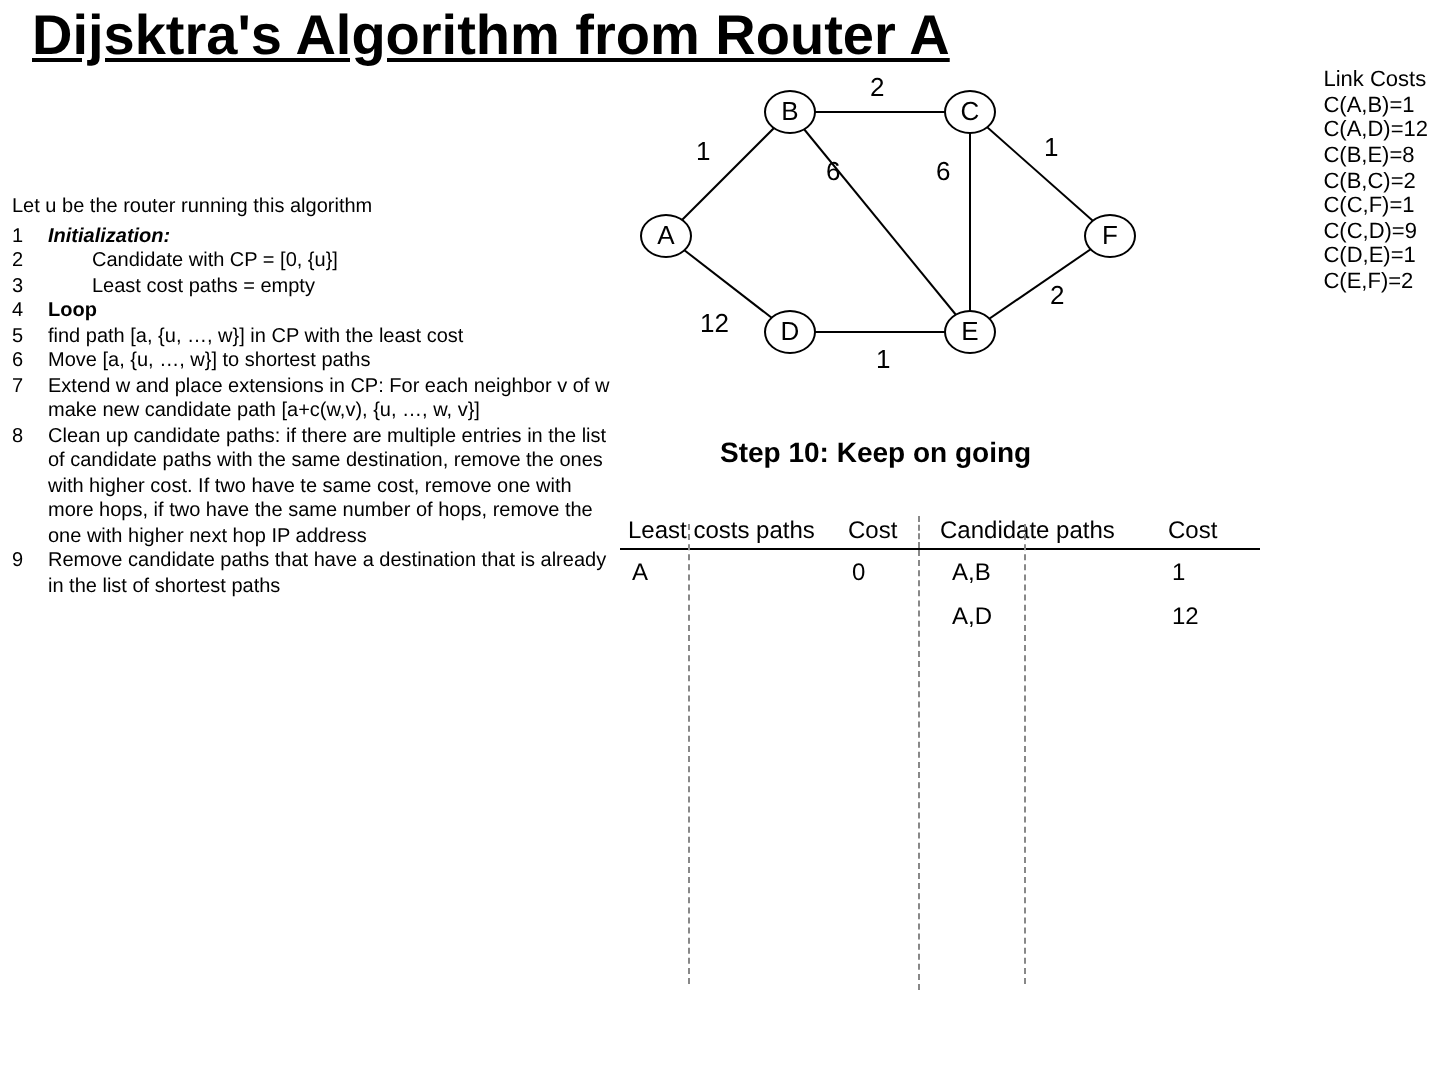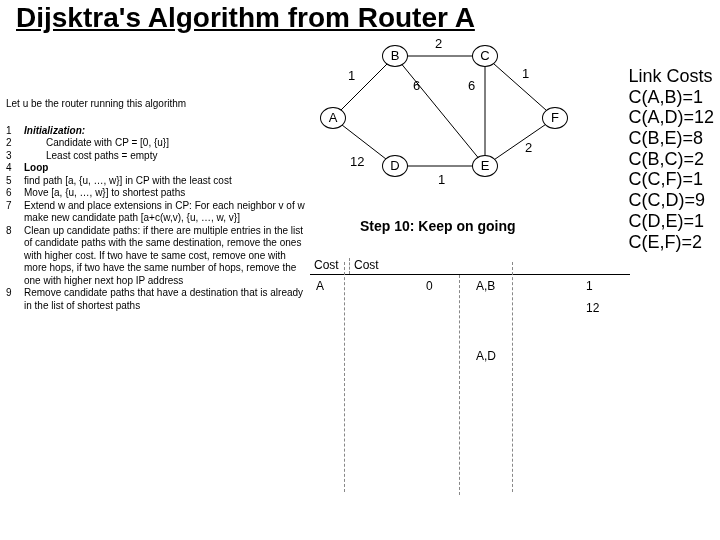--- a/index.html
+++ b/index.html
@@ -17,21 +17,21 @@
     text-decoration: underline;
     padding: 2px 16px;
   }
   .algo {
     position: absolute;
     left: 6px; top: 98px;
     width: 300px;
     font-size: 10px;
     line-height: 1.25;
   }
-  .algo-intro { margin-bottom: 14px; }
+  .algo-intro { margin-bottom: 2px; }
   .algo-row { display: flex; }
   .algo-num { width: 18px; flex: 0 0 18px; }
   .algo-text { flex: 1; }
   .bold { font-weight: bold; }
   .italic { font-style: italic; }
 
   .graph {
     position: absolute;
     left: 320px; top: 36px;
     width: 260px; height: 160px;
@@ -51,23 +51,22 @@
     position: absolute;
     font-size: 13px;
     z-index: 3;
   }
   svg.edges { position: absolute; left:0; top:0; width:260px; height:160px; z-index:1; }
 
   .linkcosts {
     position: absolute;
     right: 6px; top: 34px;
     font-family: "Comic Sans MS", cursive, sans-serif;
-    font-size: 18px;
+    font-size: 11px;
     line-height: 1.15;
-    margin-top: 32px;
   }
 
   .step-caption {
     position: absolute;
     left: 360px; top: 218px;
     font-family: "Comic Sans MS", cursive, sans-serif;
     font-weight: bold;
     font-size: 14px;
   }
 
@@ -180,31 +179,33 @@
       <div>C(C,D)=9</div>
       <div>C(D,E)=1</div>
       <div>C(E,F)=2</div>
     </div>
 </div>
 
 <div class="step-caption">Step 10: Keep on going</div>
 
 <div class="tables">
   <div class="tbl-headers">
+    <div class="th col-lp">Least costs paths</div>
     <div class="th col-lc">Cost</div>
+    <div class="th col-cp">Candidate paths</div>
     <div class="th col-cc">Cost</div>
   </div>
   <div class="tbl-body">
     <div class="body-col col-lp" id="col-lp">
         <div class="cell">A</div>
       </div>
     <div class="body-col col-lc" id="col-lc">
         <div class="cell">0</div>
       </div>
-    <div class="body-col col-cp" id="col-cp" style="padding-left:10px;gap:48px;">
+    <div class="body-col col-cp" id="col-cp" style="padding-left:10px;">
         <div class="cell">A,B</div>
         <div class="cell">A,D</div>
       </div>
     <div class="body-col col-cc" id="col-cc">
         <div class="cell">1</div>
         <div class="cell">12</div>
       </div>
   </div>
 </div>
 <div class="vsep"></div>

